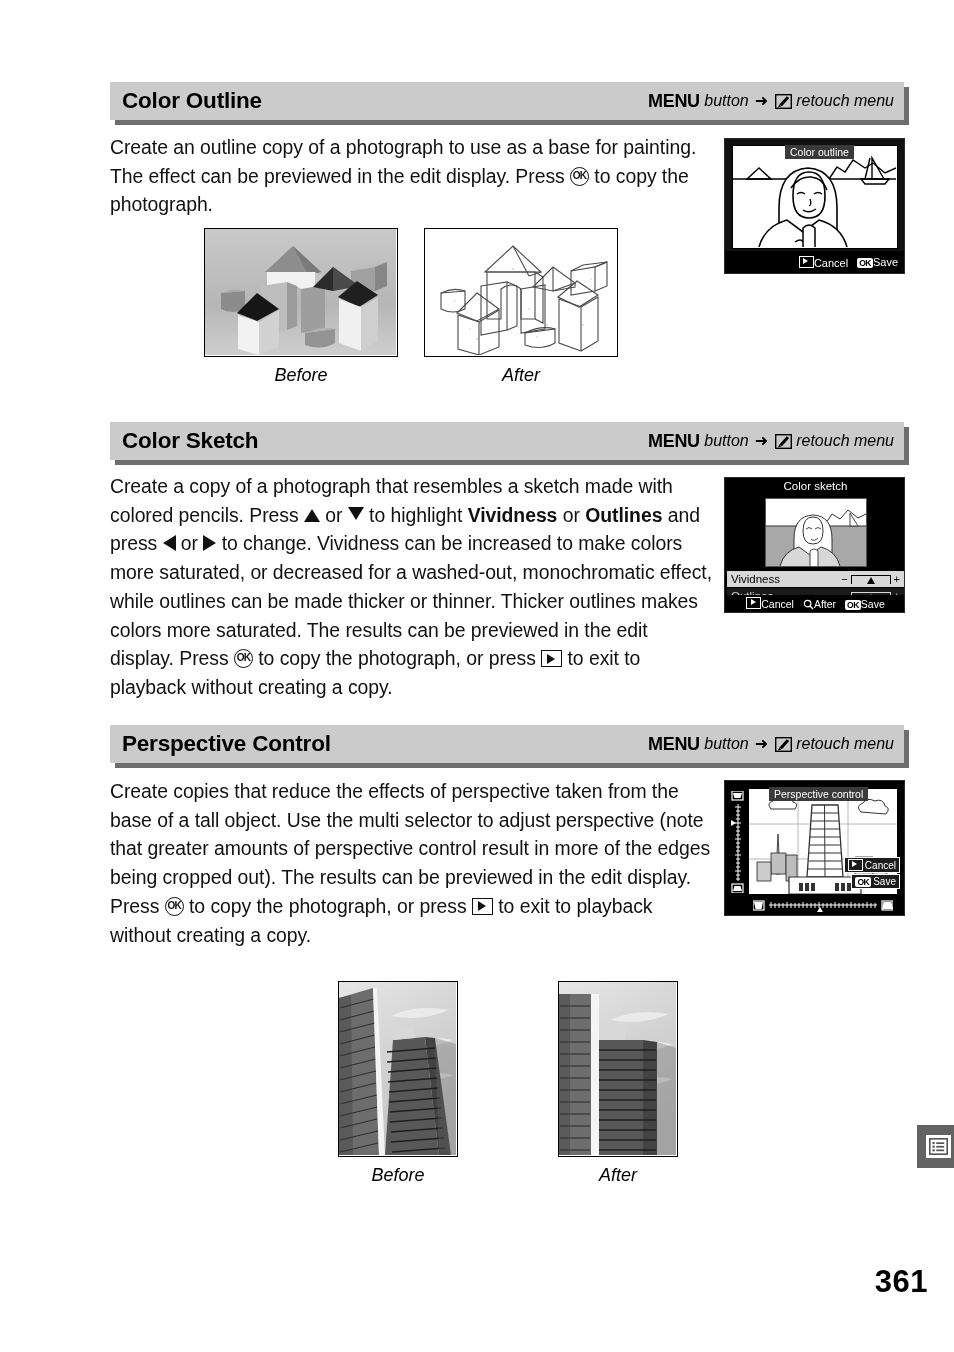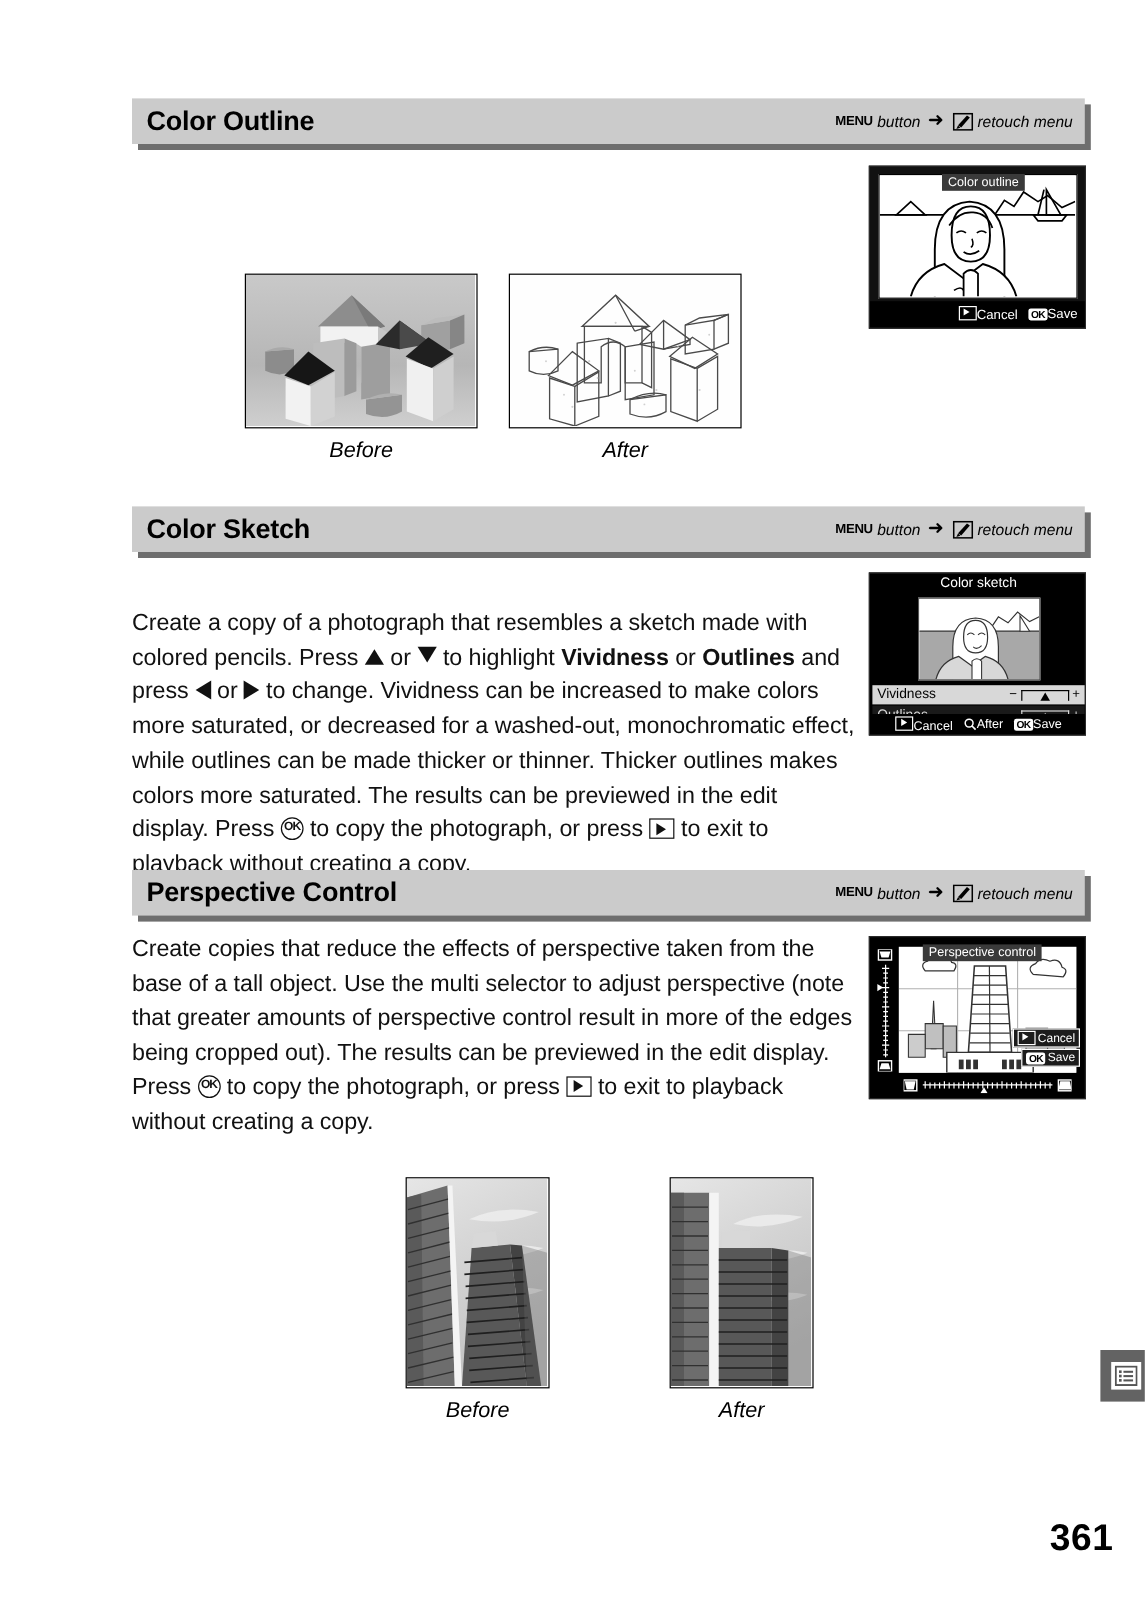--- a/index.html
+++ b/index.html
@@ -65,27 +65,27 @@
   }
   .hdr-path {
     display: flex;
     align-items: center;
     gap: 0px;
     font-size: 15.5px;
     white-space: nowrap;
   }
   .hdr-menu {
     font-weight: bold;
-    font-size: 11px;
+    font-size: 18px;
     letter-spacing: -0.3px;
     font-style: normal;
   }
   .hdr-ital {
     font-style: italic;
-    font-size: 13px;
+    font-size: 16px;
   }
   .hdr-arrow {
     font-size: 16px;
     margin: 0 7px 0 6px;
     line-height: 1;
   }
   .retouch-icon {
     display: inline-block;
     width: 17px;
     height: 15px;
@@ -333,20 +333,23 @@
               <path d="M11.8 2.2 L14.2 4.0 L7.0 12.2 L4.4 10.4 Z" fill="#000"></path>
               <path d="M4.4 10.4 L3.0 13.4 L6.3 12.4 Z" fill="#000"></path>
             </svg>
           </span>
           <span class="hdr-ital">retouch menu</span>
         </span>
       </div>
     </div>
   </div>
 
+  <div class="body-text" style="left:94px; top:133px; width:600px;">
+    <span>Create an outline copy of a photograph to use as a base for painting.  The effect can be previewed in the edit display.  Press <span class="g-ok">OK</span> to copy the photograph.</span>
+  </div>
 
   <div class="lcd" id="lcd-outline">
     <div class="lcd-outline-canvas">
       <svg width="163" height="101" viewBox="0 0 163 101">
         <rect width="163" height="101" fill="#fff"></rect>
 
         <line x1="0" y1="33" x2="163" y2="33" stroke="#000" stroke-width="1.4"></line>
 
         <path d="M14 33 L26 22 L38 33 Z" fill="none" stroke="#000" stroke-width="1.4"></path>
 
@@ -493,21 +496,21 @@
               <path d="M11.8 2.2 L14.2 4.0 L7.0 12.2 L4.4 10.4 Z" fill="#000"></path>
               <path d="M4.4 10.4 L3.0 13.4 L6.3 12.4 Z" fill="#000"></path>
             </svg>
           </span>
           <span class="hdr-ital">retouch menu</span>
         </span>
       </div>
     </div>
   </div>
 
-  <div class="body-text" style="left:94px; top:472px; width:604px;margin-top:33px;">
+  <div class="body-text" style="left:94px; top:472px; width:604px;">
     <span>Create a copy of a photograph that resembles a sketch made with colored pencils.  Press <span class="g-up"></span> or <span class="g-down"></span> to highlight <b>Vividness</b> or <b>Outlines</b> and press <span class="g-left"></span> or <span class="g-right"></span> to change.  Vividness can be increased to make colors more saturated, or decreased for a washed-out, monochromatic effect, while outlines can be made thicker or thinner.  Thicker outlines makes colors more saturated.  The results can be previewed in the edit display.  Press <span class="g-ok">OK</span> to copy the photograph, or press <span class="g-play"></span> to exit to playback without creating a copy.</span>
   </div>
 
   <div class="lcd" id="lcd-sketch">
     <div class="sk-title">Color sketch</div>
     <div class="sk-photo">
       <svg width="100" height="67" viewBox="0 0 100 67">
         <rect width="100" height="67" fill="#fff"></rect>
         <rect y="27" width="100" height="40" fill="#b5b5b5"></rect>
         <rect y="27" width="100" height="40" fill="#8f8f8f" opacity="0.35"></rect>

